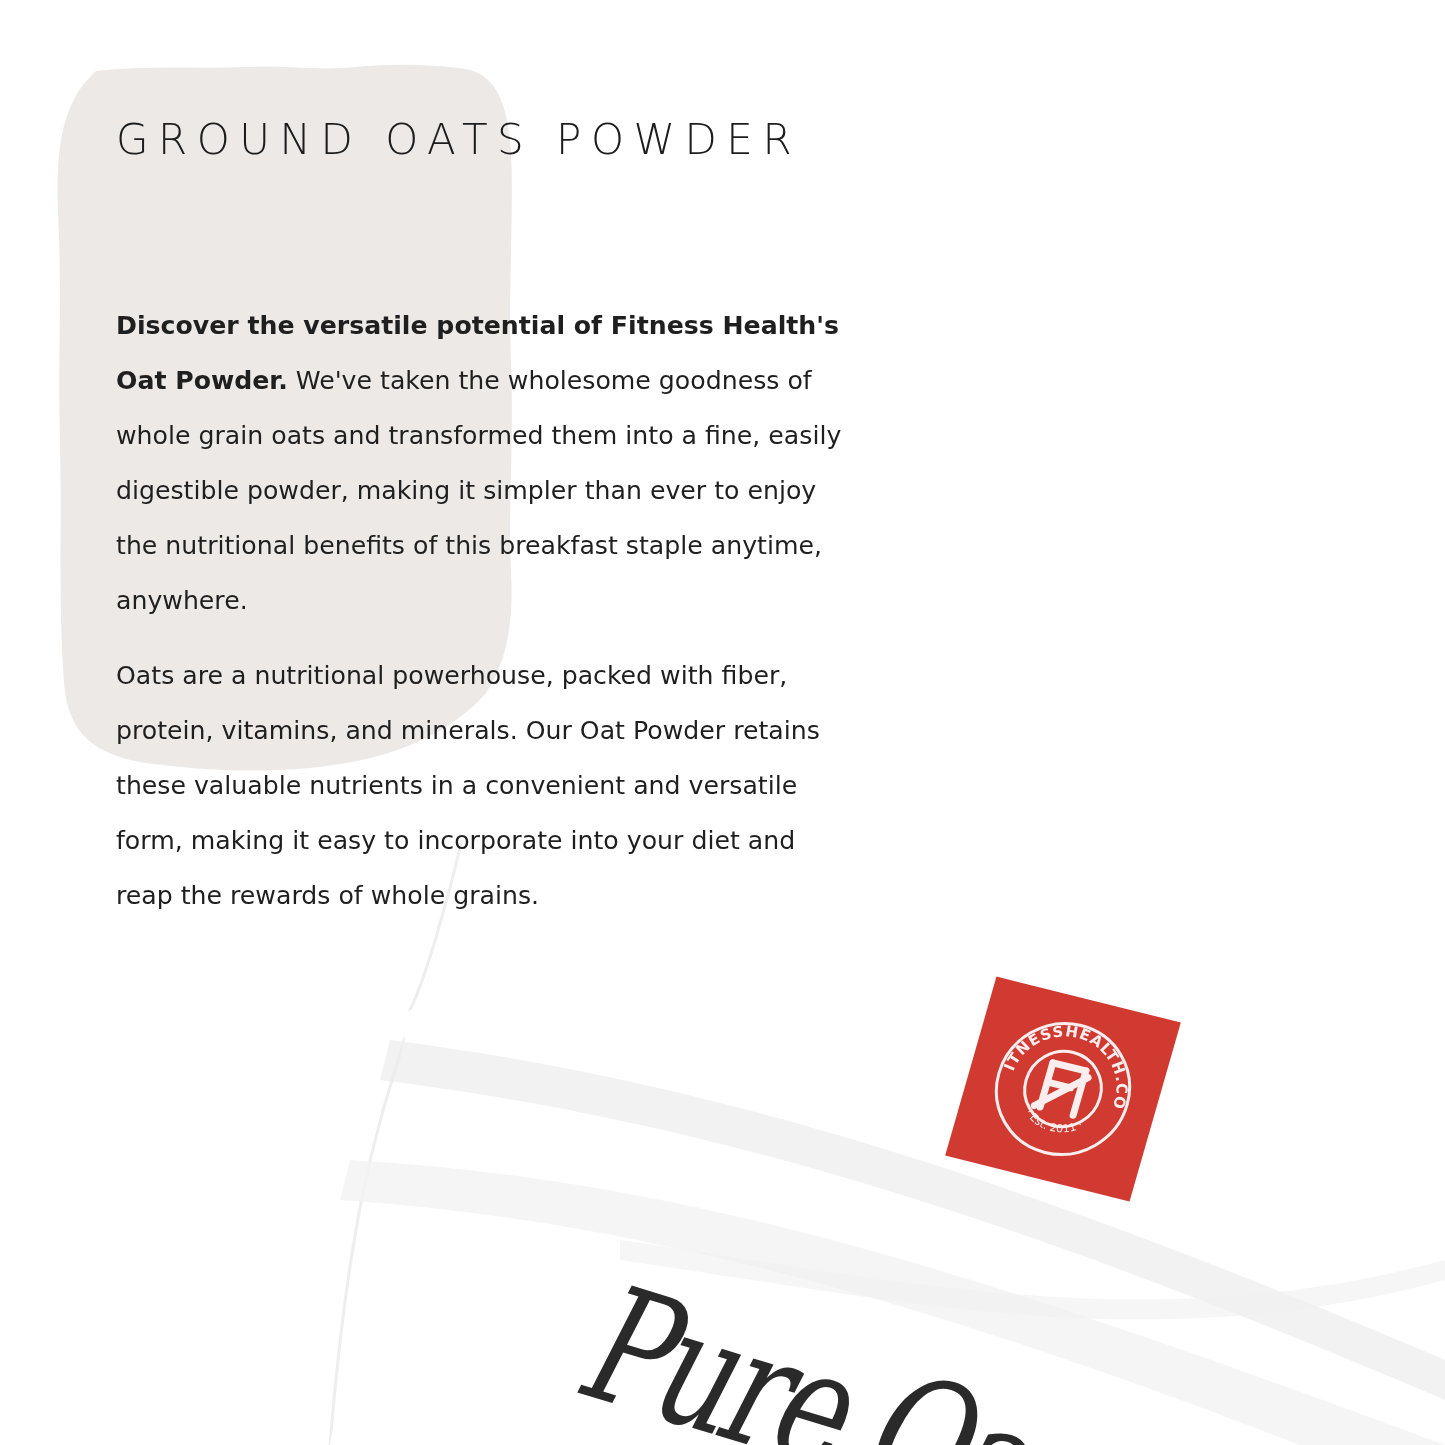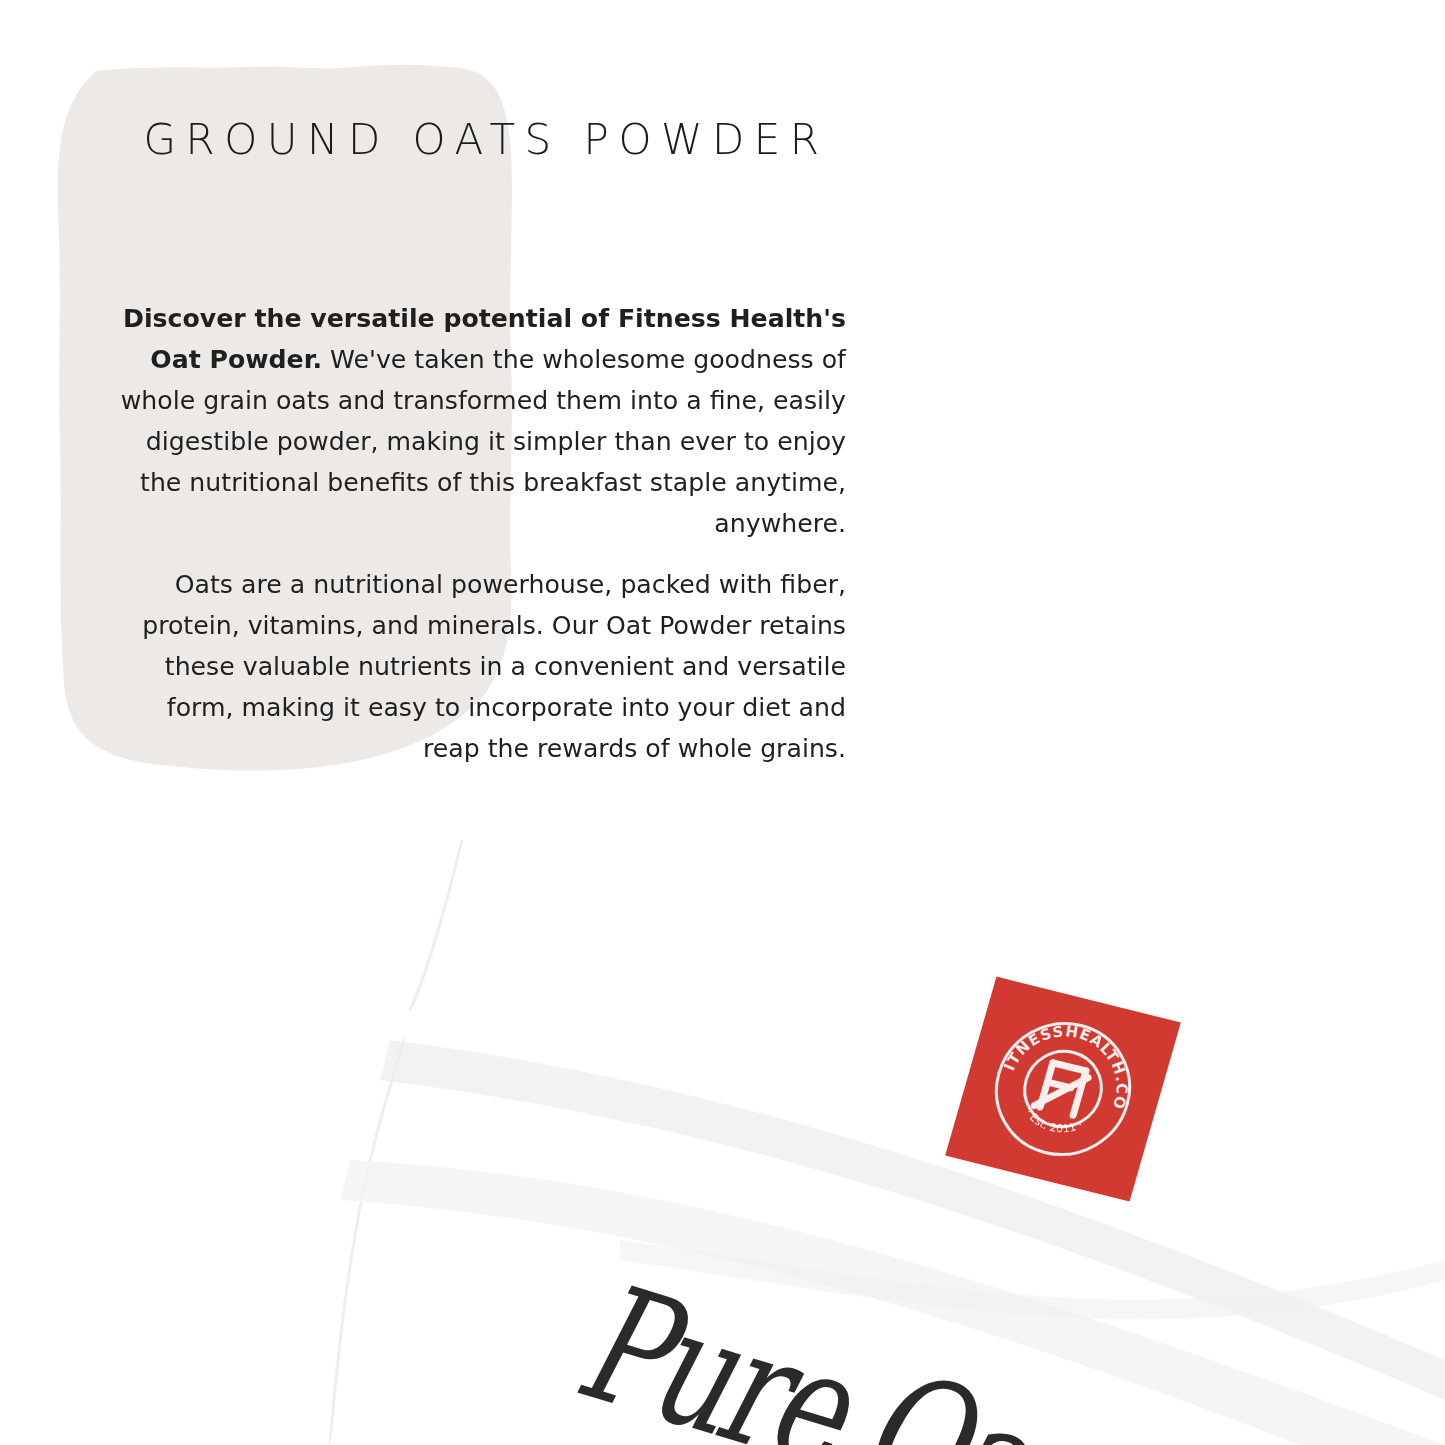--- a/index.html
+++ b/index.html
@@ -76,29 +76,27 @@
       z-index: 3;
     }
     .page-title {
       font-family: "DejaVu Sans", "Liberation Sans", sans-serif;
       font-weight: 300;
       font-size: 42px;
       letter-spacing: 9.5px;
       color: #1c1c1c;
       line-height: 56px;
       white-space: nowrap;
-      text-align: center;
     }
     .paragraph {
       font-family: "DejaVu Sans", "Liberation Sans", sans-serif;
       font-size: 25.2px;
-      line-height: 41px;
+      line-height: 55px;
       color: #1f1f1f;
       width: 730px;
-      text-align: right;
     }
     .paragraph.first { margin-top: 130px; }
     .paragraph.second { margin-top: 20px; }
     .paragraph strong { font-weight: 700; }
   </style>
 </head>
 <body>
 
 <div class="blob">
   <svg viewBox="0 0 460 710" preserveAspectRatio="none">

